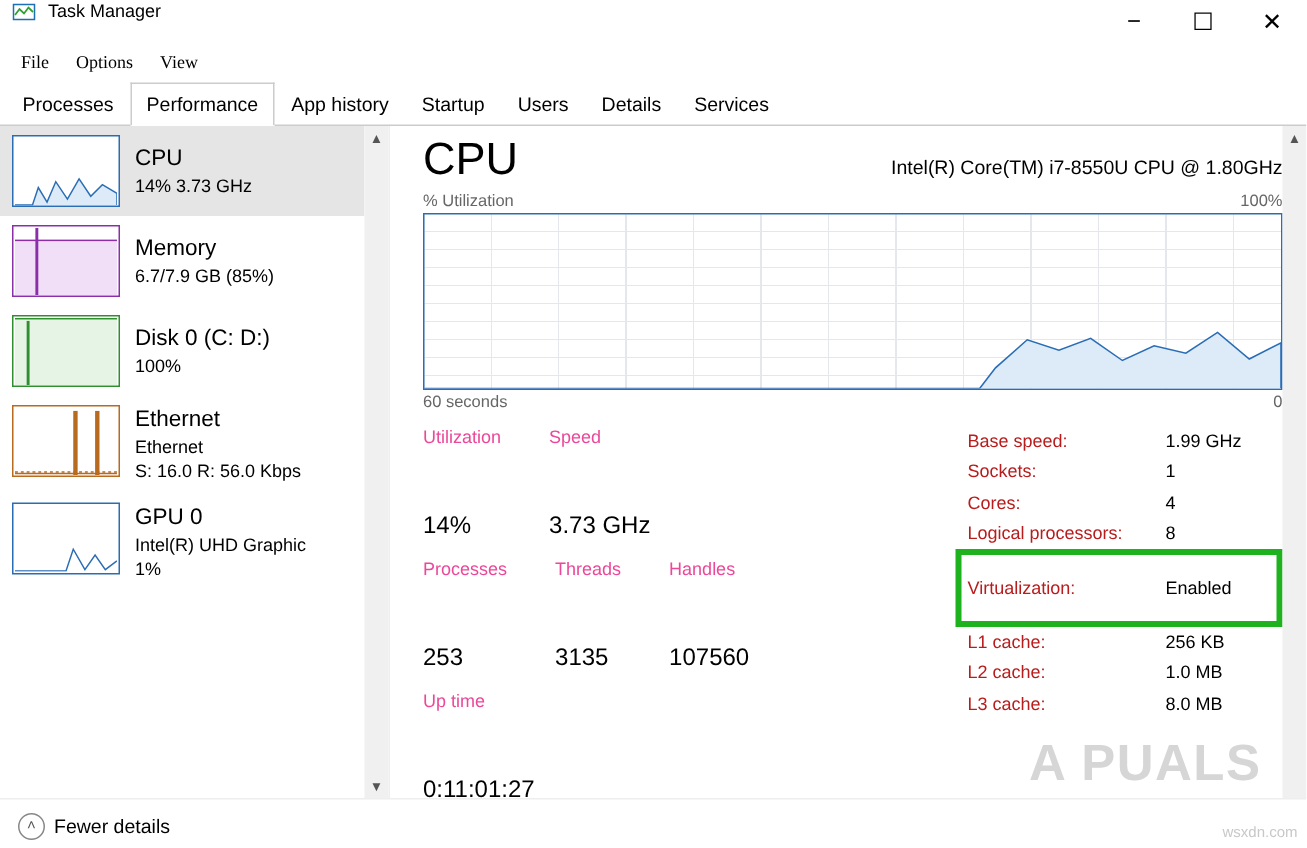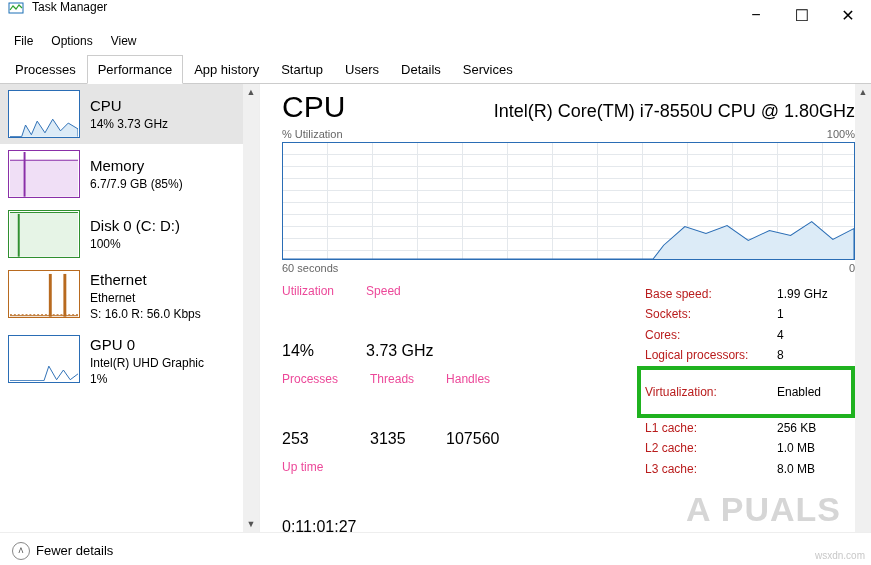--- a/index.html
+++ b/index.html
@@ -3,41 +3,41 @@
 <meta charset="utf-8">
 <style>
   * { box-sizing: border-box; font-family: "Segoe UI", Arial, sans-serif; }
   body { margin: 0; background: #fff; width: 871px; height: 565px; overflow: hidden; color: #000; }
   .titlebar { height: 30px; display: flex; align-items: flex-start; padding: 0 0 0 8px; }
   .titlebar .icon { width: 16px; height: 16px; margin-right: 8px; }
   .titlebar .title { font-size: 12px; flex: 1; }
   .win-controls { display: flex; }
   .win-btn { width: 46px; height: 30px; display: flex; align-items: center; justify-content: center; }
   .menubar { height: 22px; display: flex; align-items: center; padding: 0 6px; font-size: 12px; gap: 2px; }
-  .menubar .menu-item { padding: 2px 8px; }
+  .menubar .menu-item { padding: 2px 8px; font-family: Liberation Serif, serif; }
   .tabs { display: flex; align-items: flex-end; font-size: 13px; padding: 2px 0 0 4px; border-bottom: 1px solid #ccc; }
   .tab { padding: 6px 10px; border: 1px solid transparent; position: relative; top: 1px; }
   .tab.active { border: 1px solid #ccc; border-bottom: 1px solid #fff; background: #fff; }
   .highlight-green { border: 4px solid #1fb21f; }
   .main { display: flex; height: 448px; }
   .sidebar-col { display: flex; width: 260px; border-right: 1px solid #eee; }
   .sidebar { width: 244px; overflow: hidden; }
   .scroll-col { width: 16px; background: #f0f0f0; position: relative; }
   .scroll-btn { height: 16px; display: flex; align-items: center; justify-content: center; font-size: 9px; color: #555; }
   .card { display: flex; padding: 6px 8px; gap: 10px; width: 100%; }
   .card.selected { background: #e5e5e5; }
   .thumb { width: 72px; height: 48px; border: 1px solid; flex: 0 0 auto; position: relative; background: #fff; }
   .thumb-inner { position: absolute; inset: 1px; }
   .card-text { display: flex; flex-direction: column; justify-content: center; font-size: 12px; line-height: 1.35; }
   .card-text .name { font-size: 15px; }
   .content { flex: 1; padding: 6px 16px 0 22px; position: relative; }
   .scroll-right { position: absolute; right: 0; top: 0; width: 16px; height: 100%; background: #f0f0f0; }
   .hdr { display: flex; align-items: baseline; }
   .hdr h1 { font-size: 30px; font-weight: 400; margin: 0 0 4px 0; }
-  .hdr .model { margin-left: auto; font-size: 18px; }
+  .hdr .model { margin-left: auto; font-size: 13px; }
   .chart-labels { display: flex; justify-content: space-between; font-size: 11px; color: #666; }
   .chart { height: 118px; border: 1px solid #2a6db5; position: relative; margin: 2px 0 2px 0; background:
     repeating-linear-gradient(to right, transparent 0, transparent 44px, #e4e8ec 44px, #e4e8ec 45px),
     repeating-linear-gradient(to bottom, transparent 0, transparent 11px, #e4e8ec 11px, #e4e8ec 12px),
     #fff; }
   .stats { display: flex; margin-top: 10px; gap: 40px; }
   .stats-left .row1 { display: flex; gap: 32px; }
   .stats-left .row2 { display: flex; gap: 32px; margin-top: 12px; }
   .stat-label { font-size: 12px; color: #ec4899; }
   .stat-big { font-size: 16px; margin-top: 44px; }

